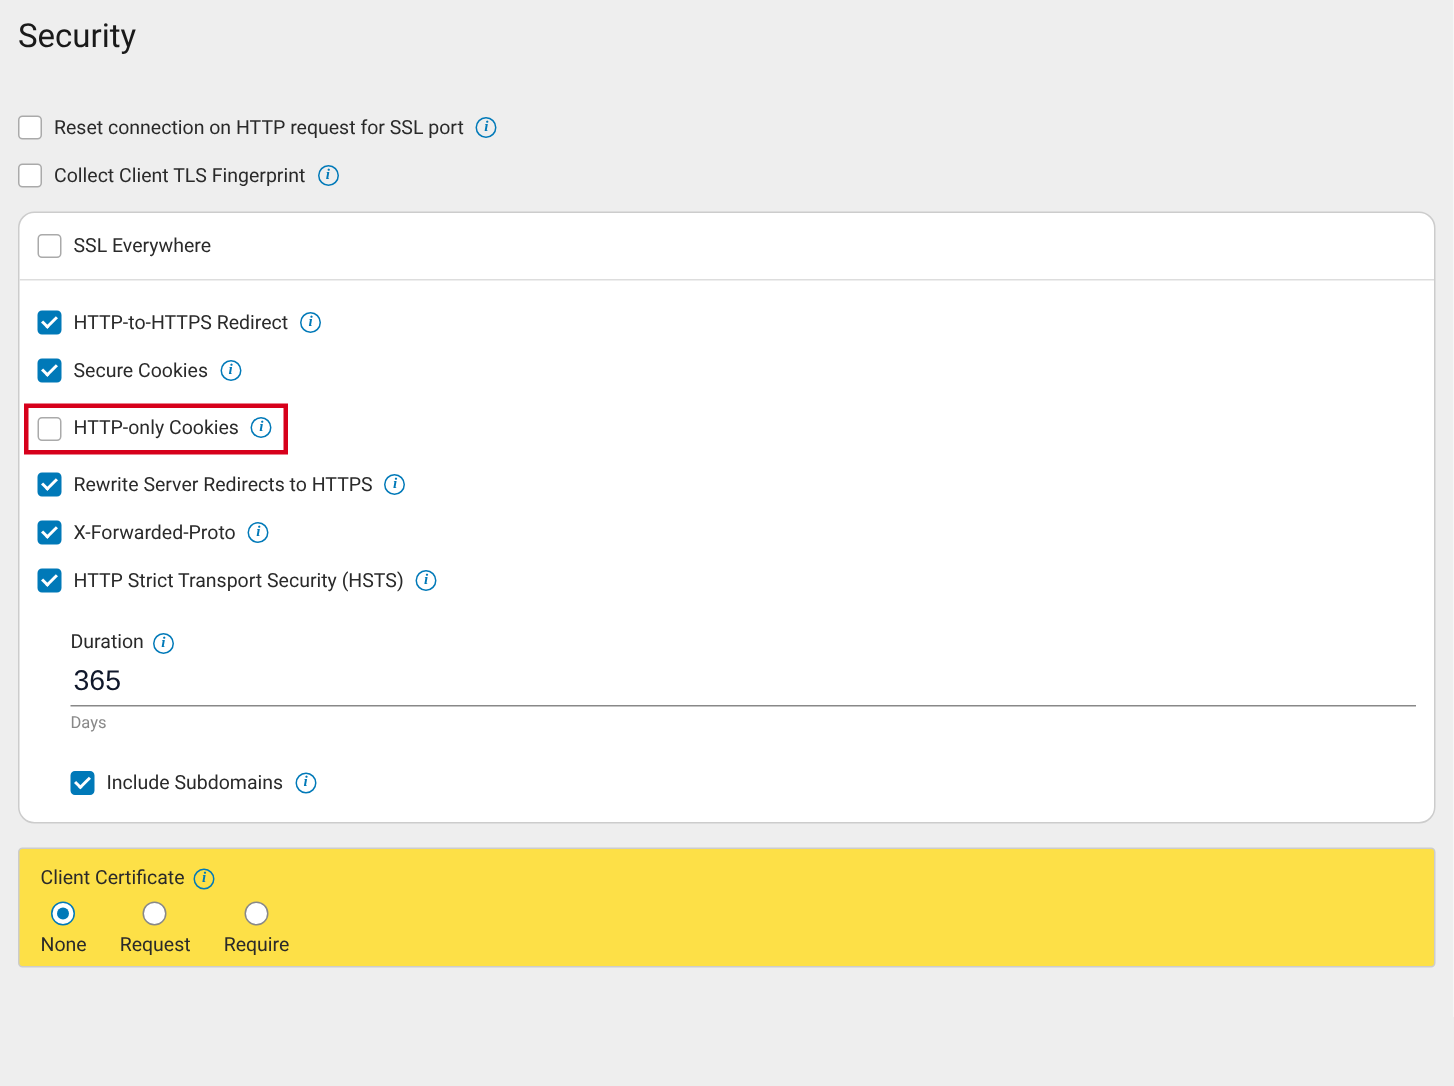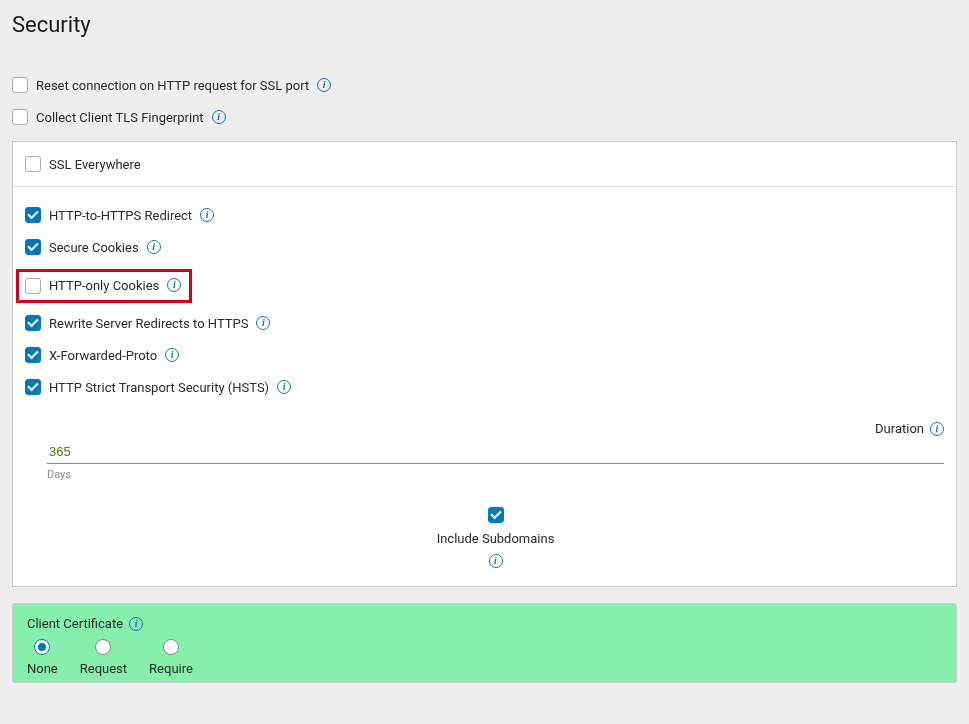--- a/index.html
+++ b/index.html
@@ -26,21 +26,20 @@
       color: #1a1a1a;
     }
     .checkbox-row {
       display: flex;
       align-items: center;
       gap: 8px;
       margin-bottom: 16px;
     }
     .checkbox-row.indent {
       margin-left: 22px;
-      flex-direction: column;
     }
     .checkbox {
       width: 16px;
       height: 16px;
       border: 1px solid #aaaaaa;
       border-radius: 3px;
       background: #ffffff;
       display: flex;
       align-items: center;
       justify-content: center;
@@ -77,21 +76,21 @@
       font-style: italic;
       font-family: Georgia, serif;
       font-weight: bold;
       cursor: pointer;
       flex-shrink: 0;
       line-height: 1;
     }
     .panel {
       background: #ffffff;
       border: 1px solid #cccccc;
-      border-radius: 0;
+      border-radius: 11px;
       margin-top: 10px;
       margin-bottom: 16px;
     }
     .panel-header {
       padding: 14px 12px;
       border-bottom: 1px solid #dddddd;
     }
     .panel-body {
       padding: 20px 12px 12px 12px;
     }
@@ -109,46 +108,45 @@
       margin-left: 22px;
       margin-top: 26px;
     }
     .field-label {
       font-size: 13px;
       color: #2a2a2a;
       display: flex;
       align-items: center;
       gap: 6px;
       margin-bottom: 4px;
-      justify-content: flex-end;
     }
     .text-input {
       width: 100%;
       border: none;
       border-bottom: 1px solid #888888;
       background: transparent;
-      font-size: 13px;
+      font-size: 19px;
       padding: 4px 2px;
       outline: none;
-      color: #4d7c0f;
+      color: #0f172a;
     }
     .hint {
       font-size: 11px;
       color: #888888;
       margin-top: 4px;
     }
     .section-link {
       color: #0079b8;
       font-size: 13px;
       margin-top: 8px;
       margin-bottom: 10px;
       display: block;
     }
     .panel2 {
-      background: #86efac;
+      background: #fde047;
       border: 1px solid #cccccc;
       border-radius: 3px;
       padding: 12px 14px 6px 14px;
     }
     .panel2-title {
       display: flex;
       align-items: center;
       gap: 6px;
       font-size: 13px;
       margin-bottom: 8px;

